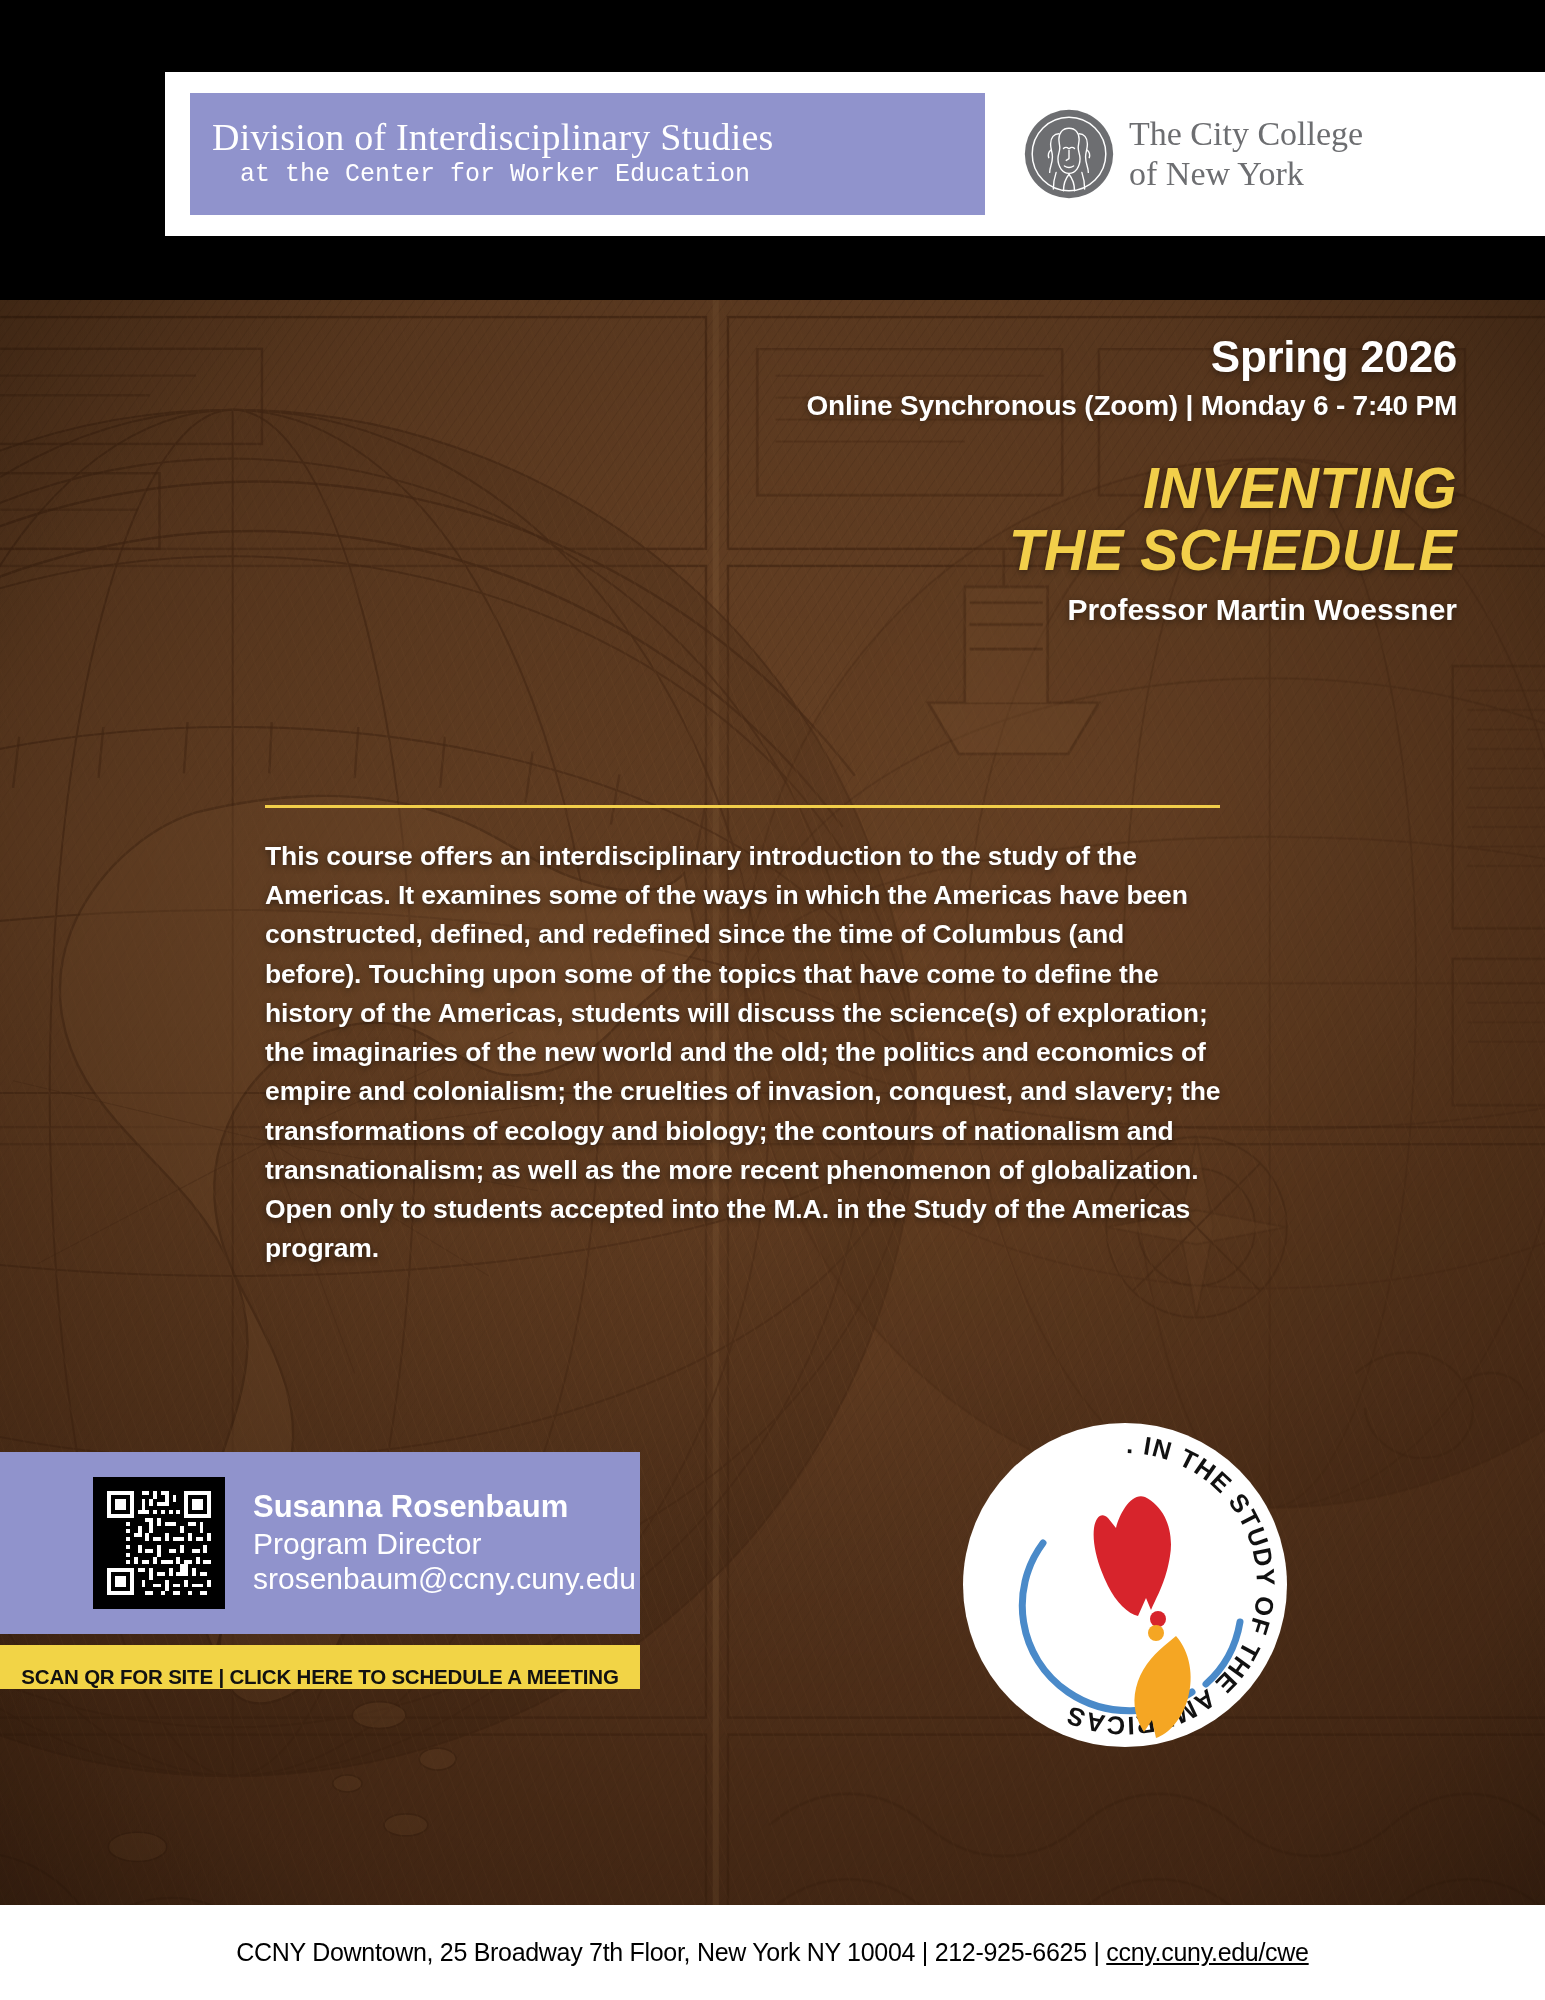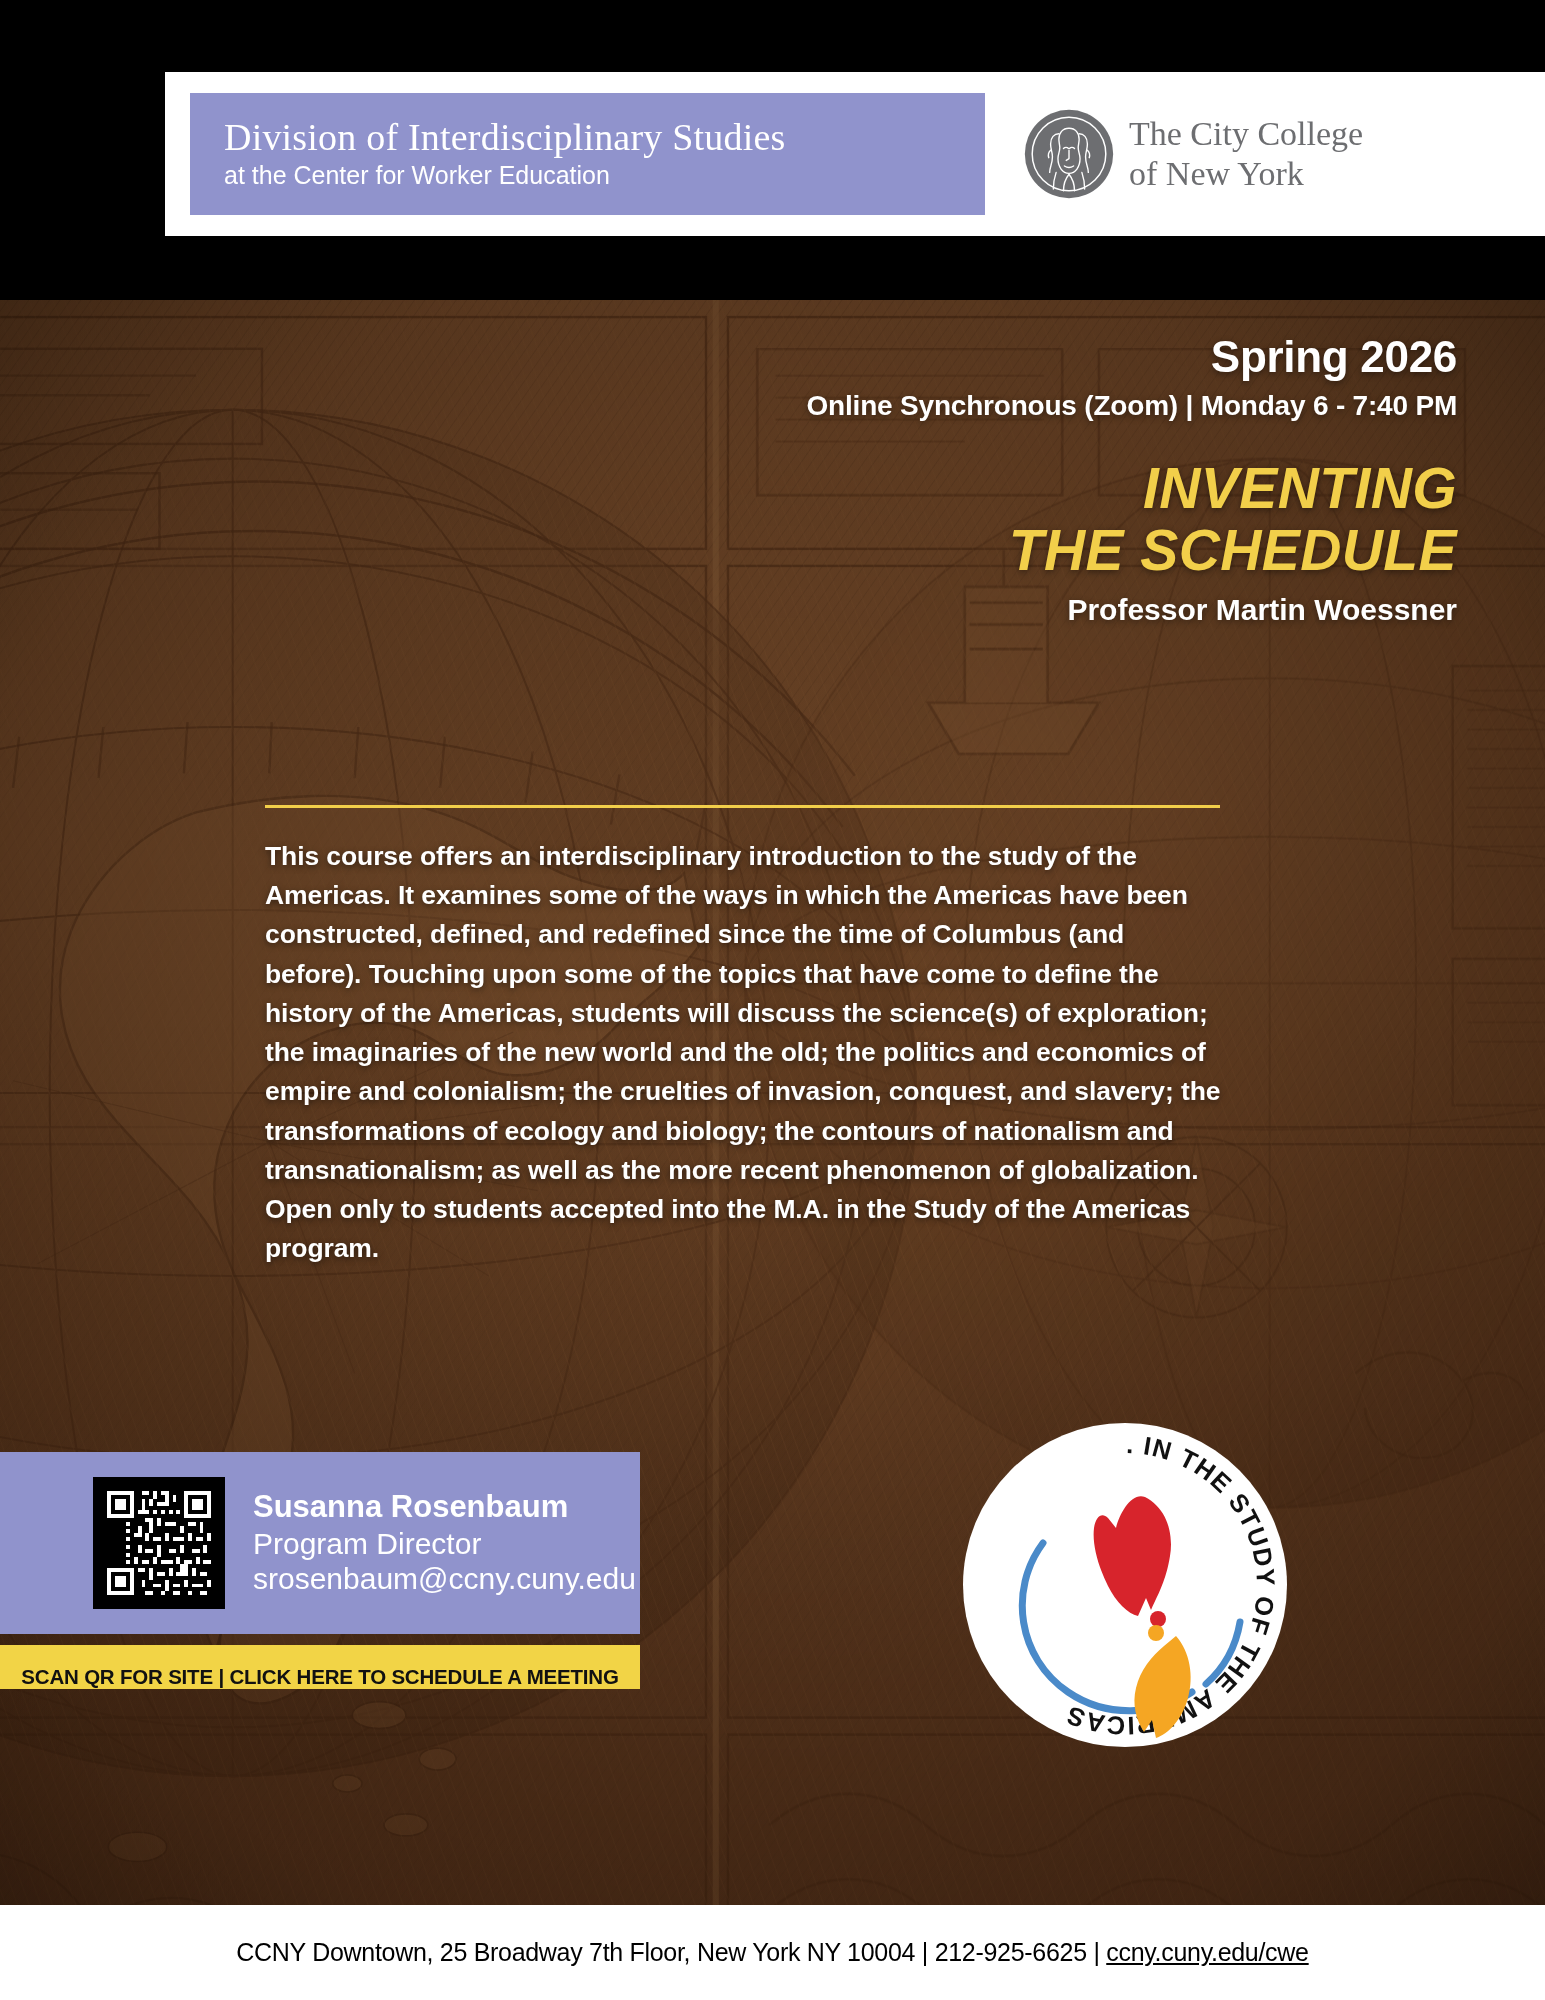--- a/index.html
+++ b/index.html
@@ -19,30 +19,30 @@
     position:absolute; left:165px; top:72px;
     width:1380px; height:164px;
     background:#ffffff;
     display:flex; align-items:center;
   }
   #div-title-box {
     margin-left:25px;
     width:795px; height:122px;
     background:#9093cc;
     display:flex; flex-direction:column; justify-content:center;
-    padding-left:34px;
+    padding-left:22px;
     color:#ffffff;
   }
   #div-title-main {
     font-family:"Liberation Serif", serif;
     font-size:38px; line-height:1.05; letter-spacing:0.2px;
   }
   #div-title-sub {
-    font-family:Liberation Sans, sans-serif;
-    font-size:25px; line-height:1.2; margin-top:3px;
+    font-family:Liberation Mono, monospace;
+    font-size:25px; line-height:1.2; margin-top:3px;margin-left:28px;
   }
   #ccny-lockup {
     display:flex; align-items:center; margin-left:38px;
   }
   #ccny-seal { width:92px; height:92px; flex:0 0 92px; }
   #ccny-words {
     margin-left:14px;
     font-family:"Liberation Serif", serif;
     font-size:34px; line-height:1.18; color:#6d6e71;
     white-space:pre-line;

